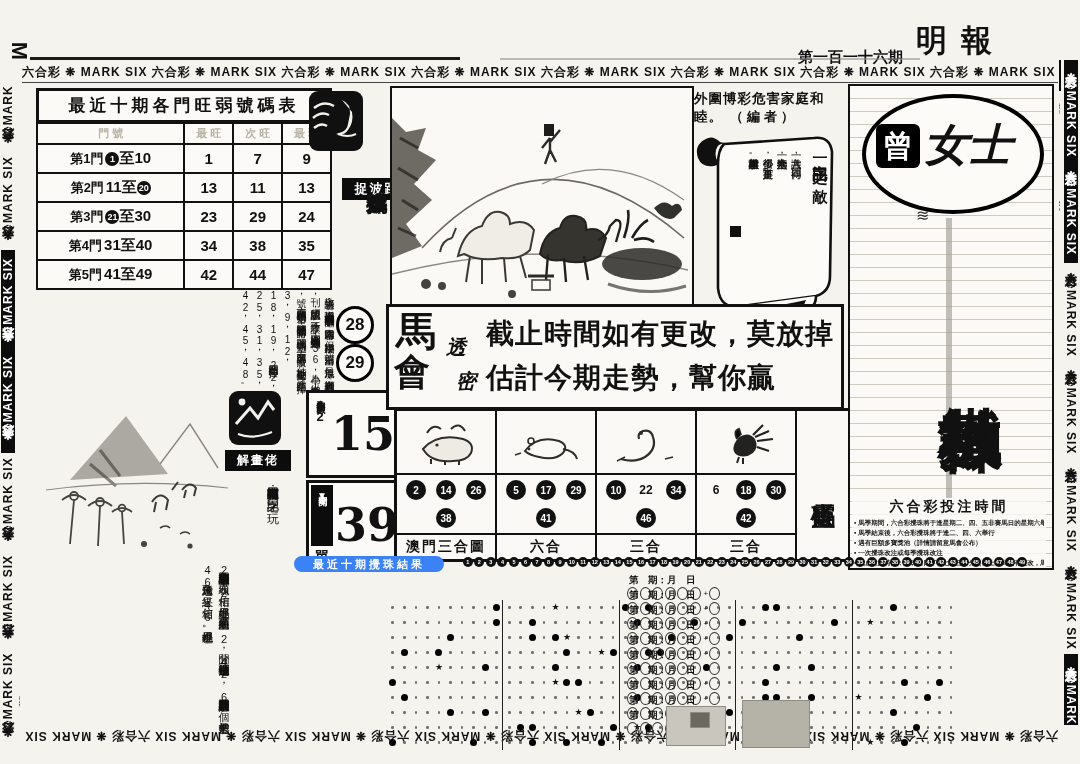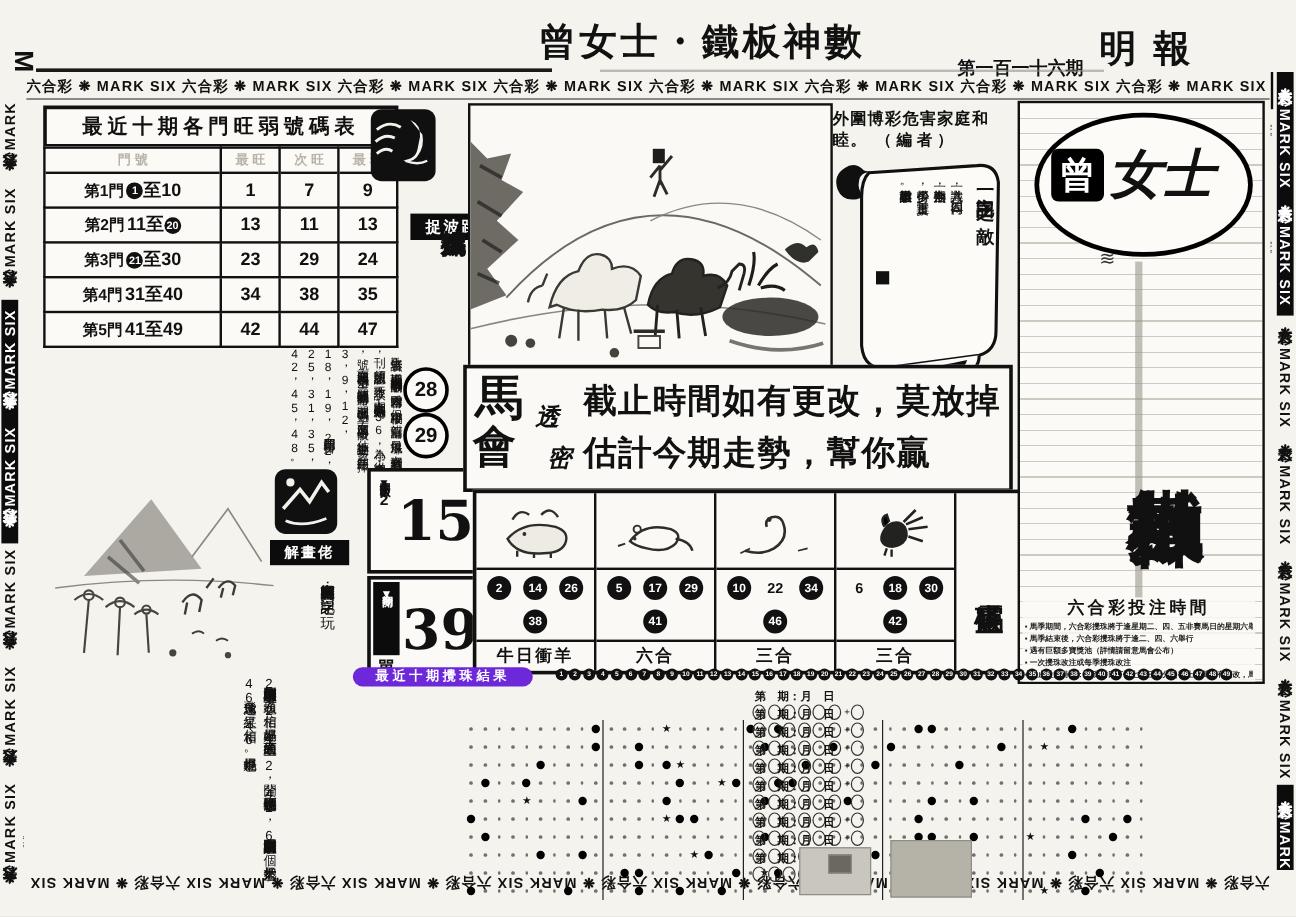--- a/index.html
+++ b/index.html
@@ -121,21 +121,21 @@
   .brand-title{left:896px;top:214px;width:110px;height:286px;font-size:64px;font-weight:bold;line-height:1.1;
                font-family:"DejaVu Serif",serif;text-align:center;}
   .bet-info{left:852px;top:498px;width:194px;background:#fbfaf6cc;}
   .bet-info h4{margin:0 0 2px 0;text-align:center;font-size:14px;letter-spacing:3px;}
   .bet-info ul{margin:0;padding:0 2px;list-style:none;}
   .bet-info li{font-size:6.5px;line-height:1.55;white-space:nowrap;overflow:hidden;font-weight:bold;color:#222;}
   .bet-info li::before{content:"▪ ";}
 
   
   .results{left:294px;top:556px;width:752px;height:168px;}
-  .res-pill{position:absolute;left:0;top:0;width:150px;height:16px;background:#6d28d9;color:#fff;
+  .res-pill{position:absolute;left:0;top:0;width:150px;height:16px;background:#3b82f6;color:#fff;
             border-radius:9px;font-size:11px;font-weight:bold;letter-spacing:3px;text-align:center;line-height:16px;}
   .numstrip{position:absolute;left:168px;top:1px;width:566px;display:flex;}
   .nb{width:11.55px;display:flex;justify-content:center;}
   .nbc{width:10px;height:10px;border-radius:50%;background:#111;color:#fff;font-size:5.5px;font-weight:bold;
        display:flex;align-items:center;justify-content:center;}
   .res-rows{position:absolute;left:0;top:18px;width:752px;}
   .rrow{display:flex;align-items:center;height:15px;flex-direction:column;}
   .rlabel{width:82px;font-size:9.5px;font-weight:bold;white-space:nowrap;}
   .rcircles{width:86px;display:flex;align-items:center;}
   .oc{width:9px;height:11px;border:1.2px solid #333;border-radius:50%;margin-right:1.6px;flex:none;}
@@ -158,21 +158,20 @@
   .notice-box .ncode{font-size:7px;font-weight:bold;text-align:right;padding-right:4px;color:#222;}
 
   .landscape-sketch{left:40px;top:394px;width:192px;height:164px;}
 </style>
 </head>
 <body>
 
 <div class="page">
 
   <div class="abs corner-mark">M</div>
-  <div class="abs main-title">曾女士・鐵板神數</div>
   <div class="abs issue-no">第一百一十六期</div>
   <div class="abs paper-name">明報</div>
   <div class="abs header-rule"></div>
   <div class="abs header-rule2"></div>
 
   <div class="abs strip strip-top">六合彩 ❋ MARK SIX 六合彩 ❋ MARK SIX 六合彩 ❋ MARK SIX 六合彩 ❋ MARK SIX 六合彩 ❋ MARK SIX 六合彩 ❋ MARK SIX 六合彩 ❋ MARK SIX 六合彩 ❋ MARK SIX 六合彩 ❋ MARK SIX 六合彩 ❋ MARK SIX </div>
   <div class="abs strip strip-bottom">六合彩 ❋ MARK SIX 六合彩 ❋ MARK SIX 六合彩 ❋ MARK SIX 六合彩 ❋ MARK SIX 六合彩 ❋ MARK SIX 六合彩 ❋ MARK SIX 六合彩 ❋ MARK SIX 六合彩 ❋ MARK SIX 六合彩 ❋ MARK SIX 六合彩 ❋ MARK SIX </div>
   <div class="abs vstrip strip-left">
     <span>六合彩 ❋ MARK SIX 六合彩 ❋ MARK SIX 六合彩 ❋ MARK SIX </span><span class="inv">六合彩 ❋ MARK SIX 六合彩 ❋ MARK SIX </span><span>六合彩 ❋ MARK SIX 六合彩 ❋ MARK SIX 六合彩 ❋ MARK SIX </span>
   </div>
@@ -344,21 +343,21 @@
         <path d="M20 40 l0 5 m14 -3 l0 4 m14 -4 l0 4" stroke="#2e2d2a" stroke-width="2"></path>
         <circle cx="26" cy="26" r="1.6" fill="#2e2d2a"></circle>
           </svg>
         </div>
       <div class="zballs">
           <span class="zb">2</span>
           <span class="zb">14</span>
           <span class="zb">26</span>
           <span class="zb">38</span>
         </div>
-      <div class="zlabel">牛日衝羊</div>
+      <div class="zlabel">澳門三合圖</div>
     </div>
     <div class="zcol">
       <div class="zanimal">
           <svg width="70" height="46" viewBox="0 0 70 46">
         <path d="M14 32 q12 -16 34 -10 q10 4 4 12 q-8 8 -24 4 q-10 -2 -14 -6 z" fill="none" stroke="#2e2d2a" stroke-width="2"></path>
         <path d="M52 30 q12 2 14 10" stroke="#2e2d2a" stroke-width="2" fill="none"></path>
         <circle cx="20" cy="22" r="3" fill="none" stroke="#2e2d2a" stroke-width="1.6"></circle>
         <circle cx="18" cy="30" r="1.4" fill="#2e2d2a"></circle>
         <path d="M10 34 l-6 2" stroke="#2e2d2a" stroke-width="1.6"></path>
           </svg>

